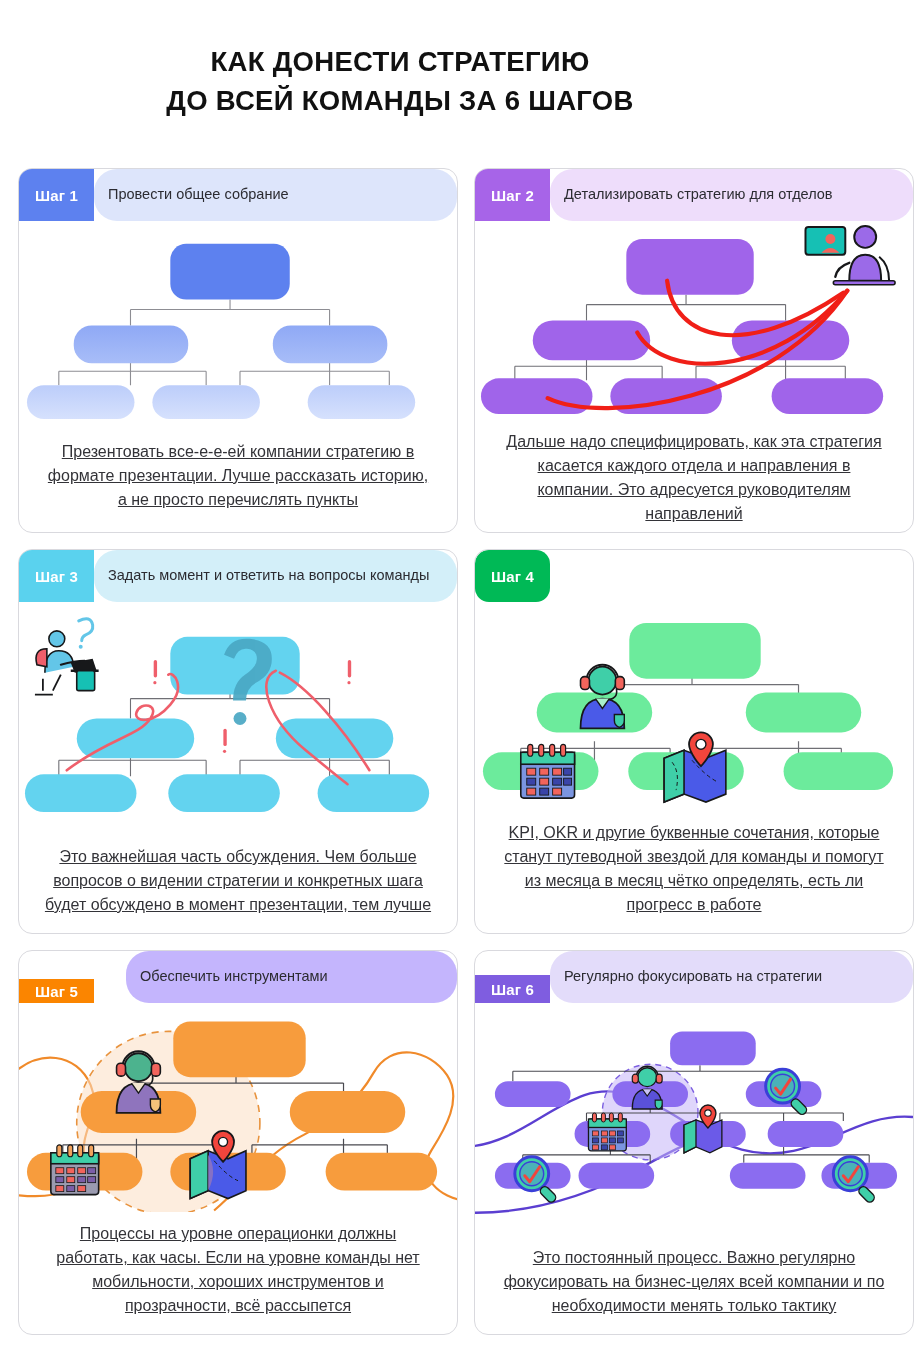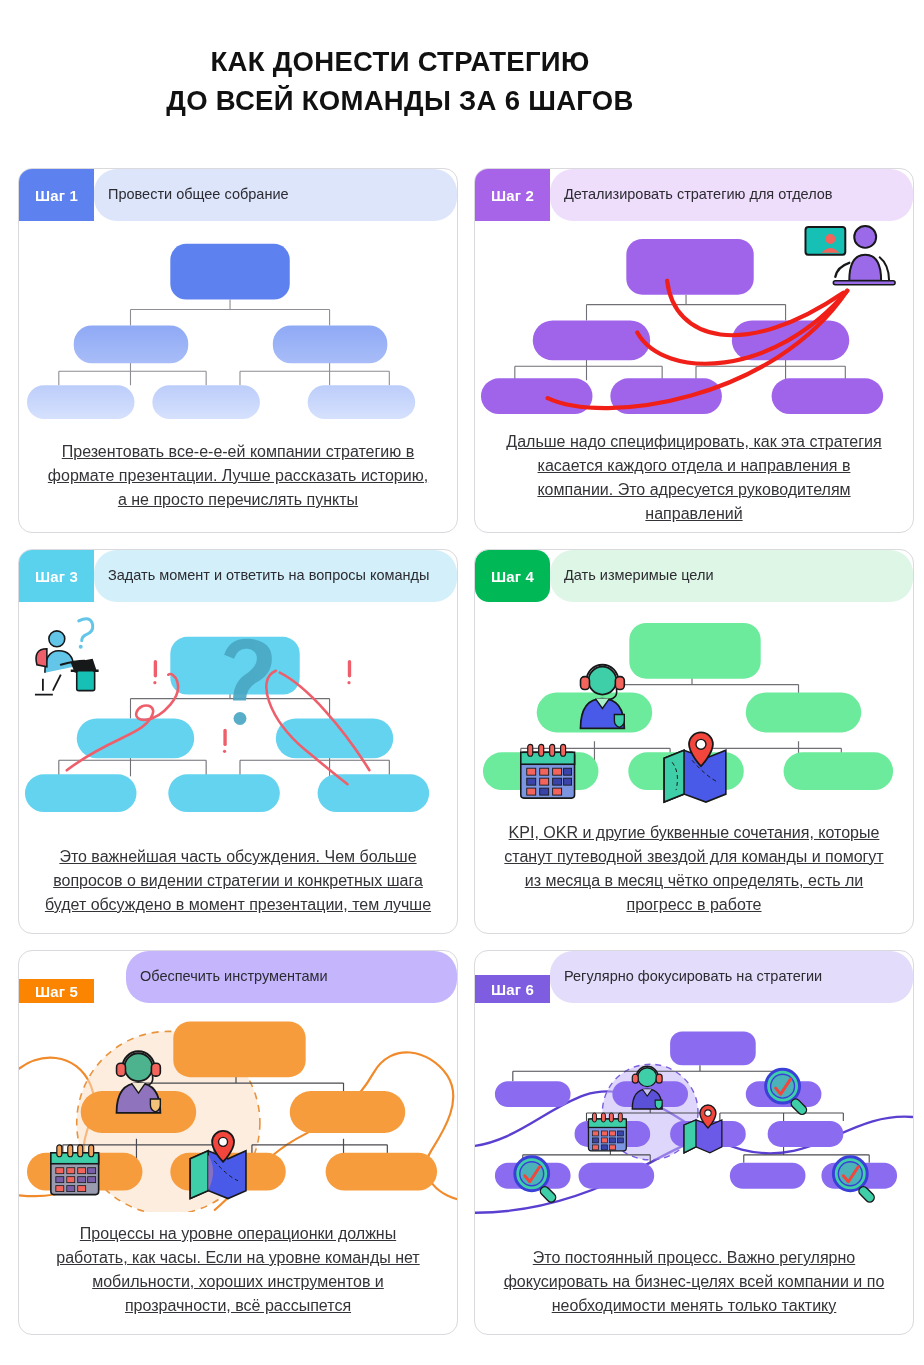--- a/index.html
+++ b/index.html
@@ -220,21 +220,20 @@
               </g>
           </g>
         </svg>
       </div>
       <div class="desc">Это важнейшая часть обсуждения. Чем больше вопросов о видении стратегии и конкретных шага будет обсуждено в момент презентации, тем лучше</div>
     </div>
 
     <div class="card c4 card-4">
       <div class="card-head">
         <div class="badge" style="background: rgb(0, 185, 86); border-radius: 14px;">Шаг 4</div>
-        <div class="head-title" style="background: rgb(221, 246, 230);">Дать измеримые цели</div>
       </div>
       <div class="art">
         <svg viewBox="0 0 440 200" preserveAspectRatio="xMidYMid meet">
           <g stroke="#6f6f75" stroke-width="1.2" fill="none">
             <path d="M218 68 V78 M120 78 H325 M120 78 V98 M325 78 V98"></path>
             <path d="M120 135 V142 M46 142 H196 M46 142 V156 M196 142 V156 M120 142 V156"></path>
             <path d="M325 142 V156 M232 142 H368 M232 142 V156 M368 142 V156"></path>
             <path d="M325 135 V142"></path>
           </g>
           <g fill="#6ceb9c">

